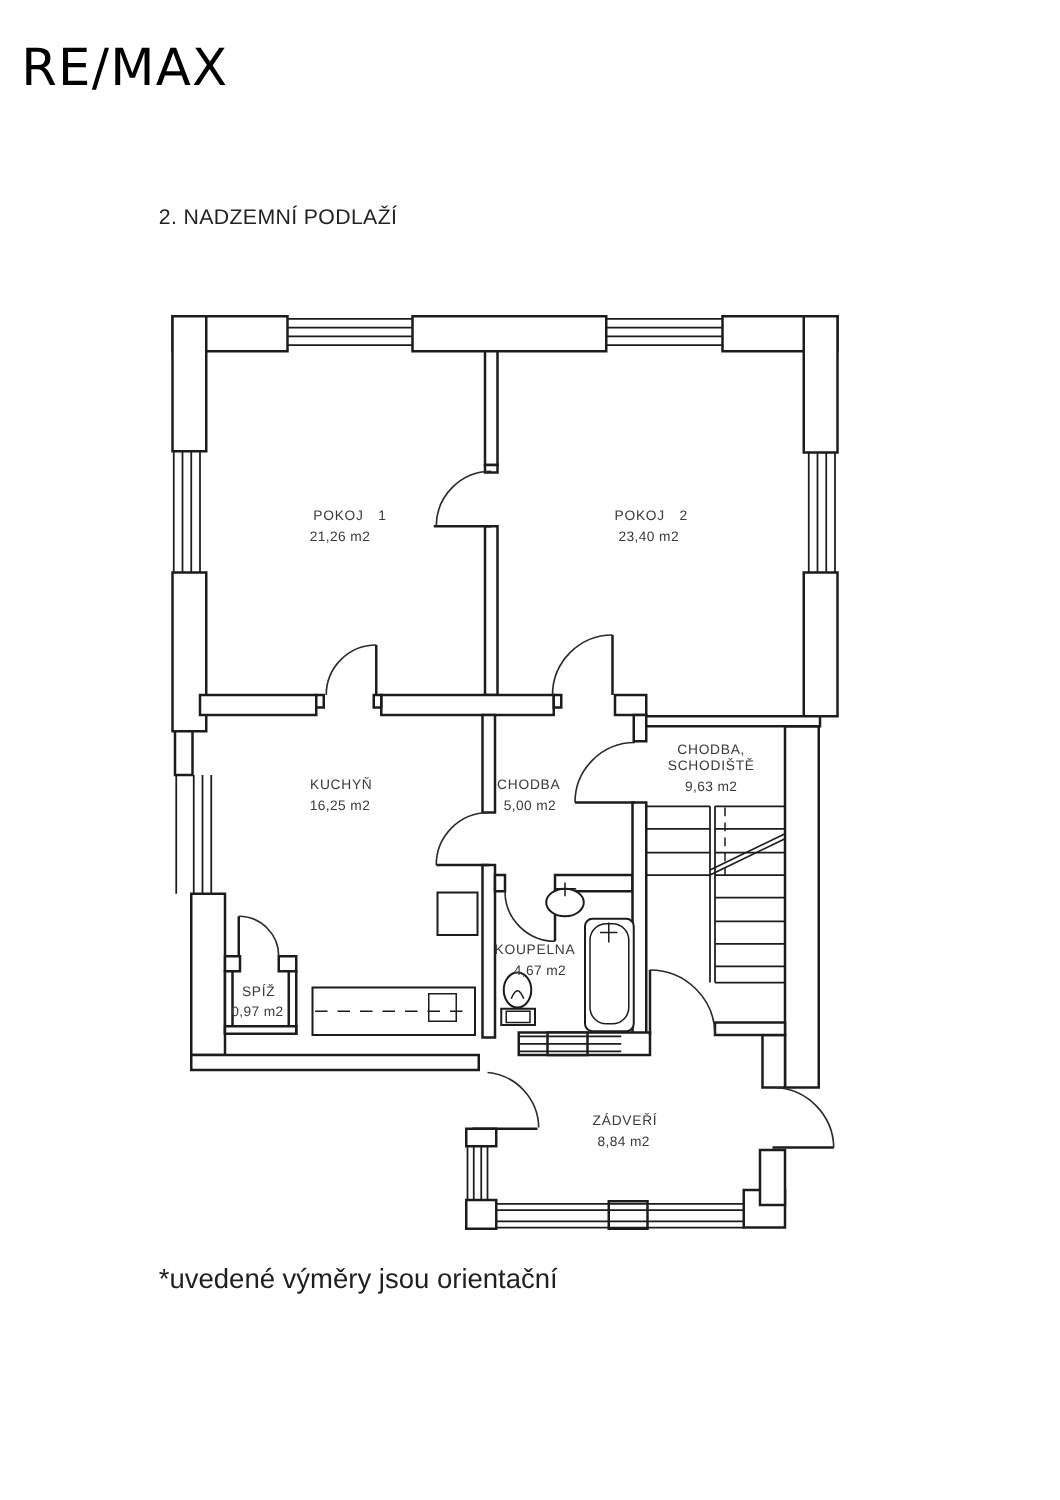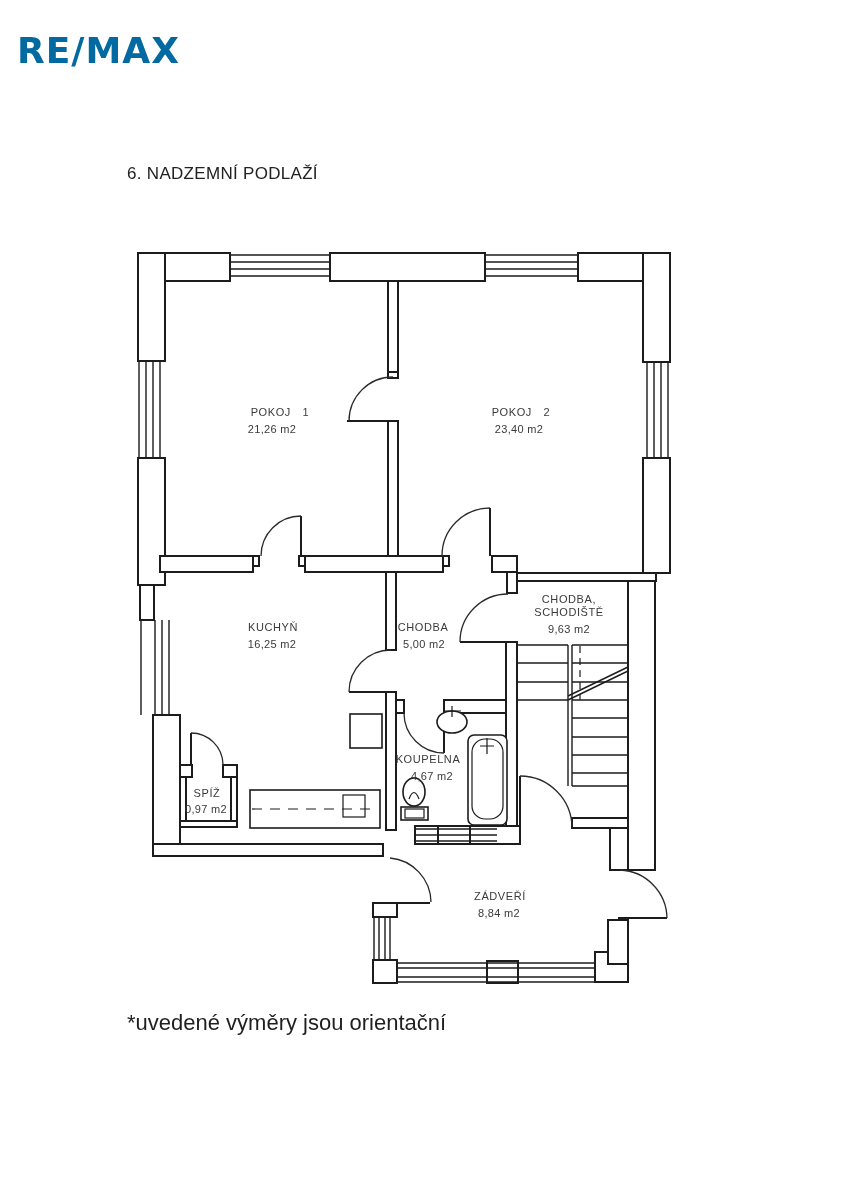--- a/index.html
+++ b/index.html
@@ -1,37 +1,37 @@
 <!DOCTYPE html>
 <html><head>
 <meta charset="utf-8">
 <style>
   html,body{margin:0;padding:0;background:#ffffff;}
   body{width:848px;height:1200px;position:relative;font-family:"Liberation Sans","DejaVu Sans",sans-serif;}
-  .logo{position:absolute;left:17px;top:30px;font-size:36px;font-weight:700;letter-spacing:1px;color:#0369a1;font-family:"DejaVu Sans","Liberation Sans",sans-serif;}
+  .logo{position:absolute;left:17px;top:30px;font-size:41px;font-weight:400;letter-spacing:1px;color:#000000;font-family:"DejaVu Sans","Liberation Sans",sans-serif;}
   .page-title{position:absolute;left:127px;top:164px;font-size:17px;color:#222;letter-spacing:0.3px;}
   .footnote{position:absolute;left:127px;top:1010px;font-size:22px;color:#1f1f1f;}
   svg{position:absolute;left:0;top:0;}
   .wall{fill:#ffffff;stroke:#1c1c1c;stroke-width:2;}
   .win{stroke:#1c1c1c;stroke-width:1.4;fill:none;}
   .door-arc{stroke:#2a2a2a;stroke-width:1.3;fill:none;}
   .door-leaf{stroke:#1c1c1c;stroke-width:2;fill:none;}
   .stair{stroke:#1c1c1c;stroke-width:1.4;fill:none;}
   .stair-dash{stroke:#1c1c1c;stroke-width:1.2;fill:none;stroke-dasharray:7 5;}
   .fixture{stroke:#1c1c1c;stroke-width:1.6;fill:#ffffff;}
   .fixture-thin{stroke:#1c1c1c;stroke-width:1.2;fill:none;}
   .counter-dash{stroke:#1c1c1c;stroke-width:1.2;stroke-dasharray:10 8;fill:none;}
   .room-name{font-size:11px;fill:#3a3a3a;text-anchor:middle;letter-spacing:0.6px;word-spacing:8px;}
   .room-area{font-size:11px;fill:#3a3a3a;text-anchor:middle;letter-spacing:0.3px;}
 </style>
 </head>
 <body>
 
 <div class="logo">RE/MAX</div>
-<div class="page-title">6. NADZEMNÍ PODLAŽÍ</div>
+<div class="page-title">2. NADZEMNÍ PODLAŽÍ</div>
 
 <svg width="848" height="1200" viewBox="0 0 848 1200">
 
   <g>
     <rect class="wall" x="138" y="253" width="92" height="28"></rect>
     <rect class="wall" x="138" y="253" width="27" height="108"></rect>
     <rect class="wall" x="330" y="253" width="155" height="28"></rect>
     <rect class="wall" x="578" y="253" width="92" height="28"></rect>
     <rect class="wall" x="643" y="253" width="27" height="109"></rect>
     <rect class="wall" x="138" y="458" width="27" height="127"></rect>

